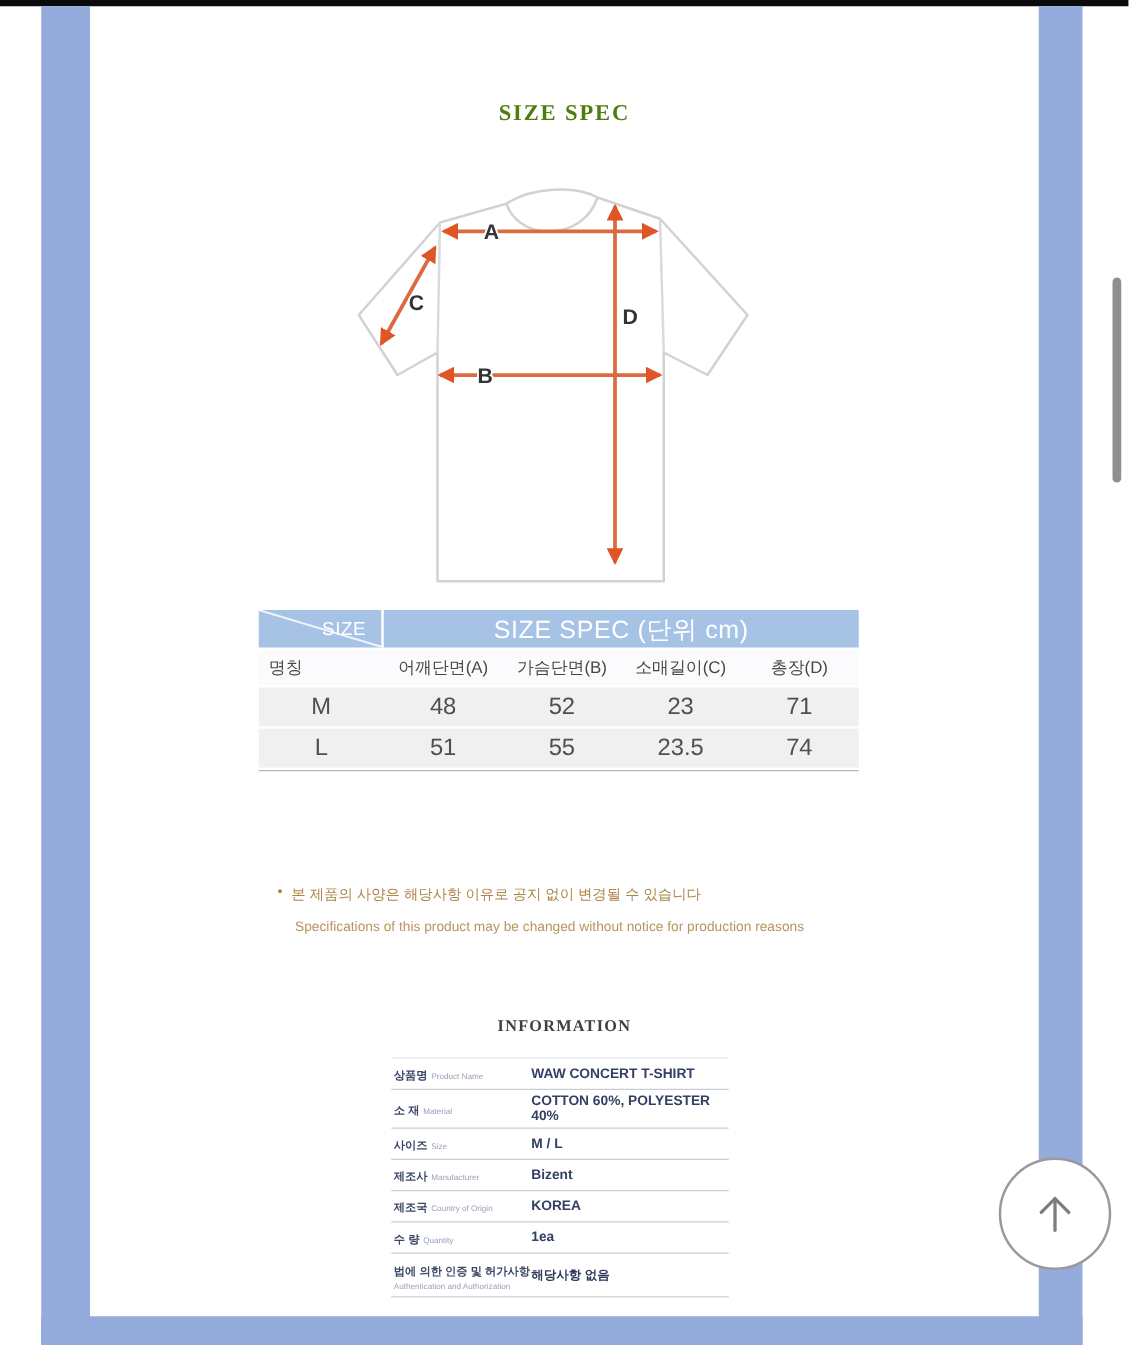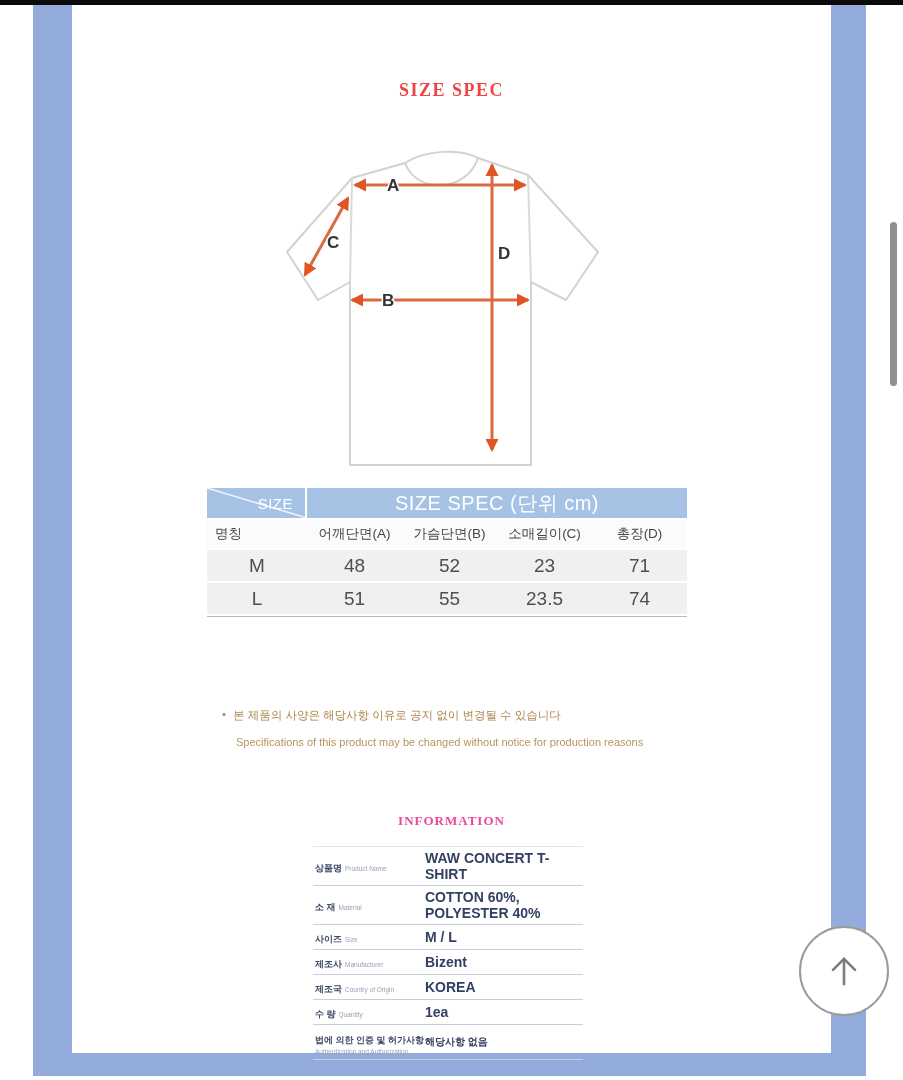--- a/index.html
+++ b/index.html
@@ -12,26 +12,26 @@
 
   
   .band-left   { position:absolute; left:33px;  top:5px;    width:39px;  height:1071px; background:#93ACDB; }
   .band-right  { position:absolute; left:831px; top:5px;    width:35px;  height:1071px; background:#93ACDB; }
   .band-bottom { position:absolute; left:33px;  top:1053px; width:833px; height:23px;   background:#93ACDB; }
 
   
   .page-title {
     position:absolute; left:0; top:80px; width:903px; text-align:center;
     font-family:"Liberation Serif", serif; font-weight:bold; font-size:18px;
-    letter-spacing:1.5px; color:#ef4444;
+    letter-spacing:1.5px; color:#4d7c0f;
   }
   .info-title {
     position:absolute; left:0; top:813px; width:903px; text-align:center;
     font-family:"Liberation Serif", serif; font-weight:bold; font-size:13px;
-    letter-spacing:1px; color:#ec4899;
+    letter-spacing:1px; color:#404040;
   }
 
   
   .diagram { position:absolute; left:255px; top:140px; }
   .diagram text {
     font-family:"Liberation Sans", sans-serif; font-weight:bold; font-size:17px;
     fill:#333333; paint-order:stroke; stroke:#ffffff; stroke-width:3px;
   }
 
   
@@ -58,21 +58,21 @@
   .notice-l1 { display:flex; font-size:11.5px; color:#AD8449; }
   .notice-bullet { margin-right:7px; }
   .notice-l2 { margin-left:14px; margin-top:13px; font-size:11px; color:#B8945F; }
 
   
   .info-table { position:absolute; left:313px; top:846px; width:270px; border-top:1px solid #E3E5EA; }
   .info-row { display:flex; align-items:center; border-bottom:1px solid #C9CDD6; padding:3px 0; }
   .info-label { width:112px; box-sizing:border-box; padding-left:2px; }
   .label-ko { font-size:9px; font-weight:bold; color:#3A4765; }
   .label-en { font-size:6.5px; color:#98A1B4; margin-left:3px; }
-  .info-value { flex:1; font-size:14px; font-weight:bold; color:#333F63; }
+  .info-value { flex:1; font-size:11px; font-weight:bold; color:#333F63; }
   .info-row.last .info-label { line-height:1.25; }
   .info-row.last .label-en { display:block; margin-left:0; }
   .info-row.last .info-value { font-size:10px; color:#2E3A5C; }
 
   
   .scrollbar-thumb {
     position:absolute; left:890px; top:222px; width:7px; height:164px;
     background:#8F8F8F; border-radius:4px;
   }
   .scroll-top-btn {

